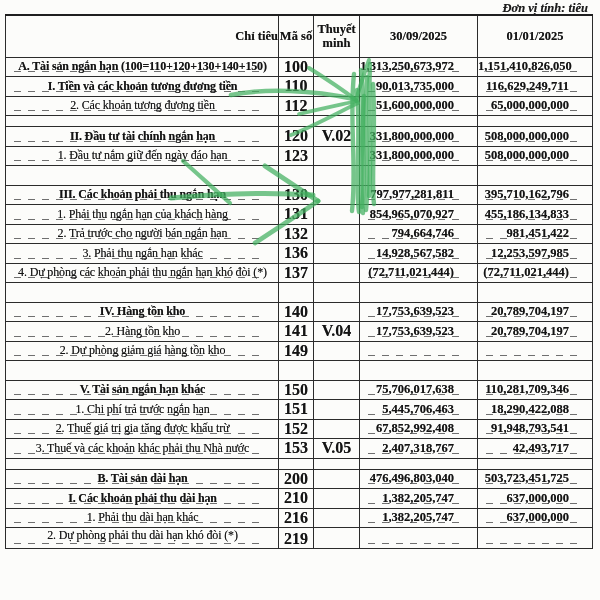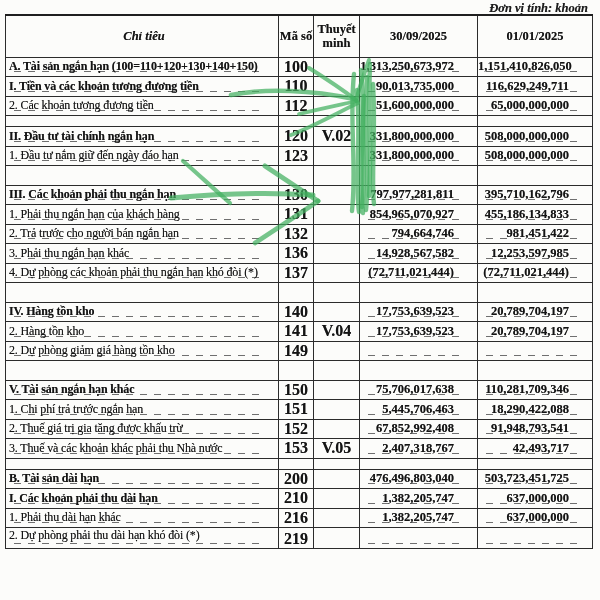--- a/index.html
+++ b/index.html
@@ -35,25 +35,25 @@
     color: #141414;
   }
   .bs th {
     font-size: 12.5px;
     font-weight: 700;
     height: 42px;
     text-align: center;
     line-height: 1.15;
     white-space: normal;
   }
-  .bs th.h-label { text-align: center; padding-left: 4px; font-style: italic; }
+  .bs th.h-label { text-align: right; padding-left: 4px; }
   .bs td { height: 19.5px; white-space: nowrap; }
   .bs td.lbl {
     font-size: 12px;
-    text-align: left;
+    text-align: center;
     padding: 0 2px 0 3px;
     letter-spacing: -0.15px;
   }
   .bs td.code, .bs td.note {
     font-size: 16px;
     font-weight: 700;
     text-align: center;
   }
   .bs td.num {
     font-size: 12.5px;
@@ -85,21 +85,21 @@
   }
   svg.pen-overlay path {
     fill: none;
     stroke-linecap: round;
     opacity: 0.72;
   }
 </style>
 </head>
 <body>
 
-<div class="unit-note">Đơn vị tính: khoản</div>
+<div class="unit-note">Đơn vị tính: tiêu</div>
 
 <table class="bs">
   <colgroup>
     <col style="width:273px">
     <col style="width:35px">
     <col style="width:46px">
     <col style="width:118px">
     <col style="width:115px">
   </colgroup>
   <thead>

